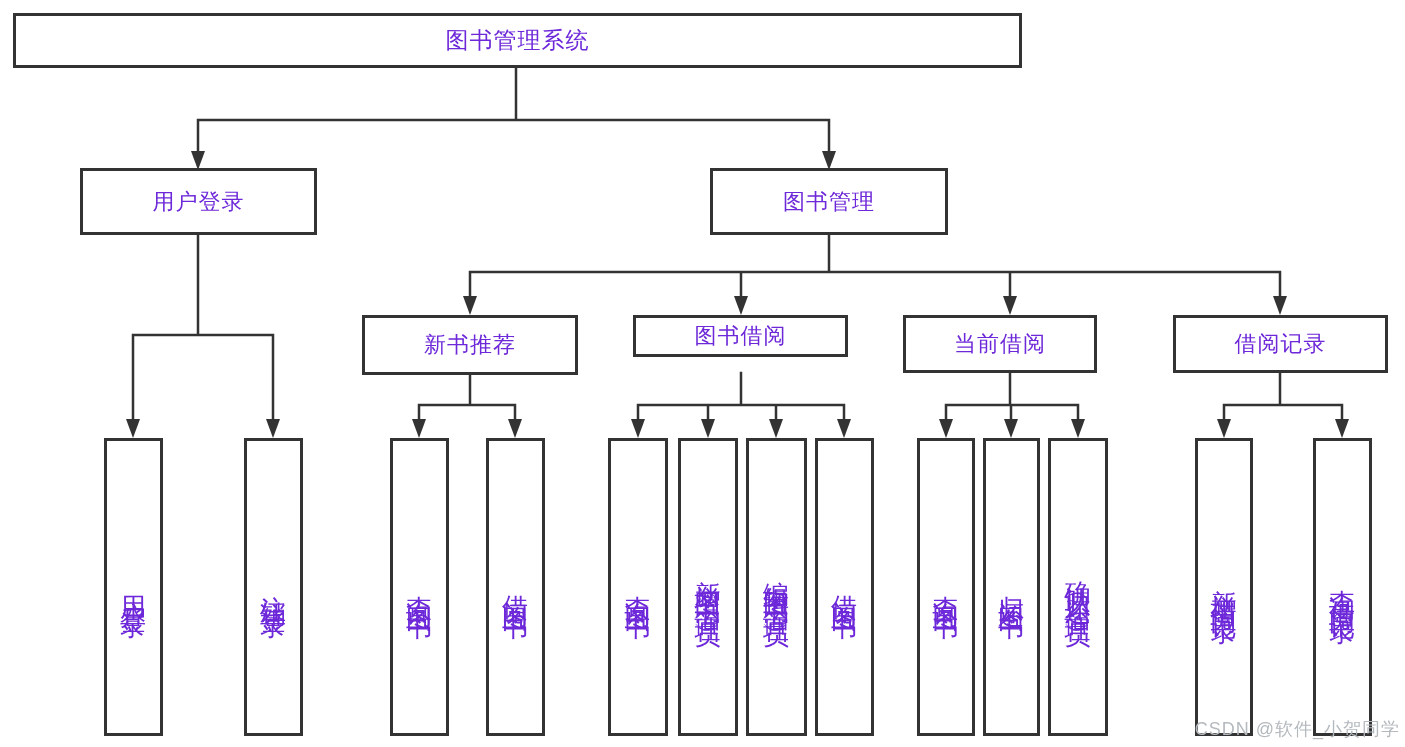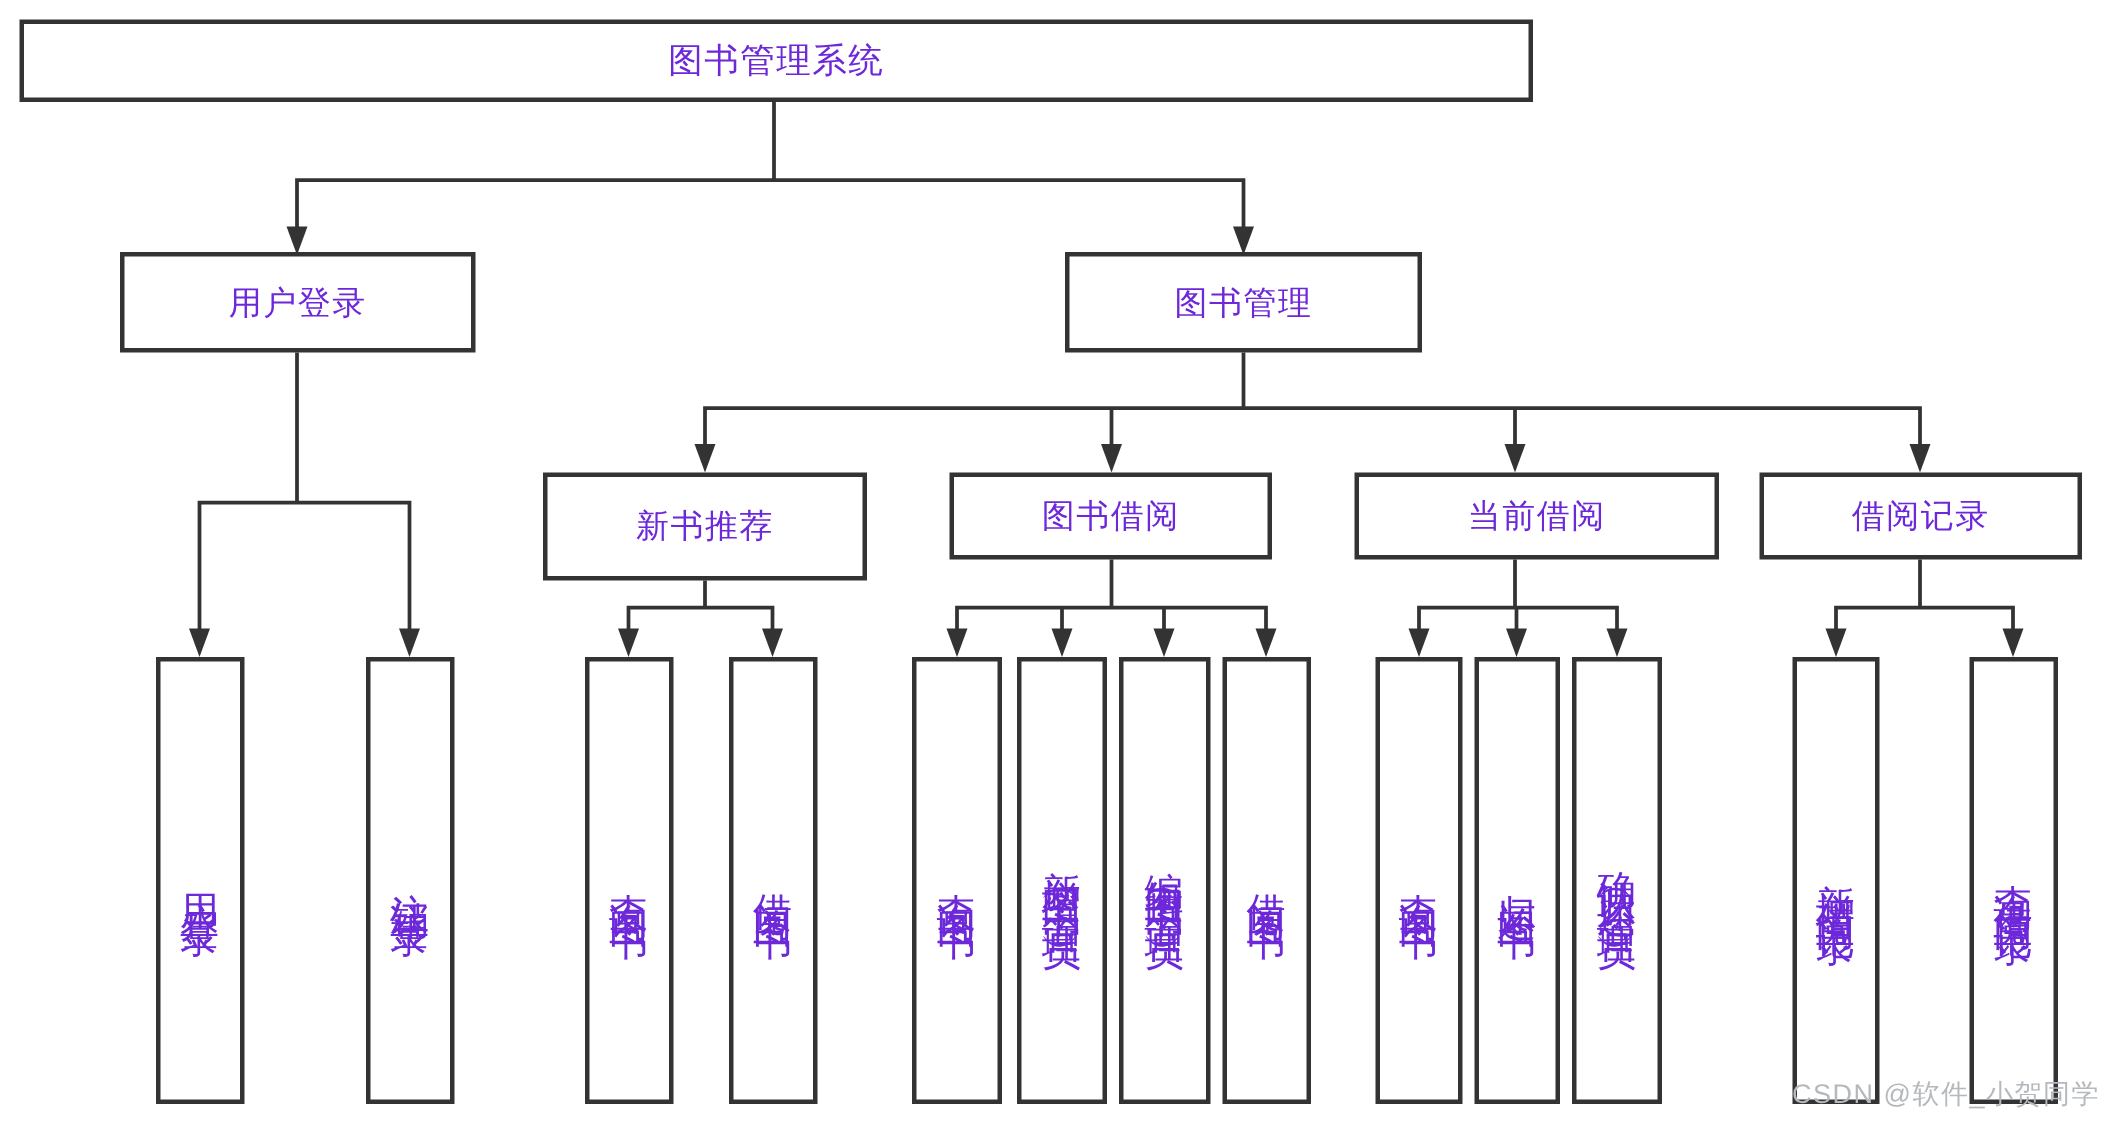--- a/index.html
+++ b/index.html
@@ -89,27 +89,27 @@
     <span class="root-label">图书管理系统</span>
   </div>
 
   <div class="box" style="left:80px; top:168px; width:237px; height:67px;">
     <span class="h-label">用户登录</span>
   </div>
   <div class="box" style="left:710px; top:168px; width:238px; height:67px;">
     <span class="h-label">图书管理</span>
   </div>
 
-  <div class="box" style="left:362px; top:315px; width:216px; height:72px;">
+  <div class="box" style="left:362px; top:315px; width:216px; height:60px;">
     <span class="h-label">新书推荐</span>
   </div>
-  <div class="box" style="left:633px; top:315px; width:215px; height:58px;">
+  <div class="box" style="left:633px; top:315px; width:215px; height:42px;">
     <span class="h-label">图书借阅</span>
   </div>
-  <div class="box" style="left:903px; top:315px; width:243px; height:58px;">
+  <div class="box" style="left:903px; top:315px; width:194px; height:58px;">
     <span class="h-label">当前借阅</span>
   </div>
   <div class="box" style="left:1173px; top:315px; width:215px; height:58px;">
     <span class="h-label">借阅记录</span>
   </div>
 
   <div class="box leaf" style="left:104px; top:438px; width:59px; height:298px;">
     <span class="v-label">用户登录</span>
   </div>
   <div class="box leaf" style="left:244px; top:438px; width:59px; height:298px;">

